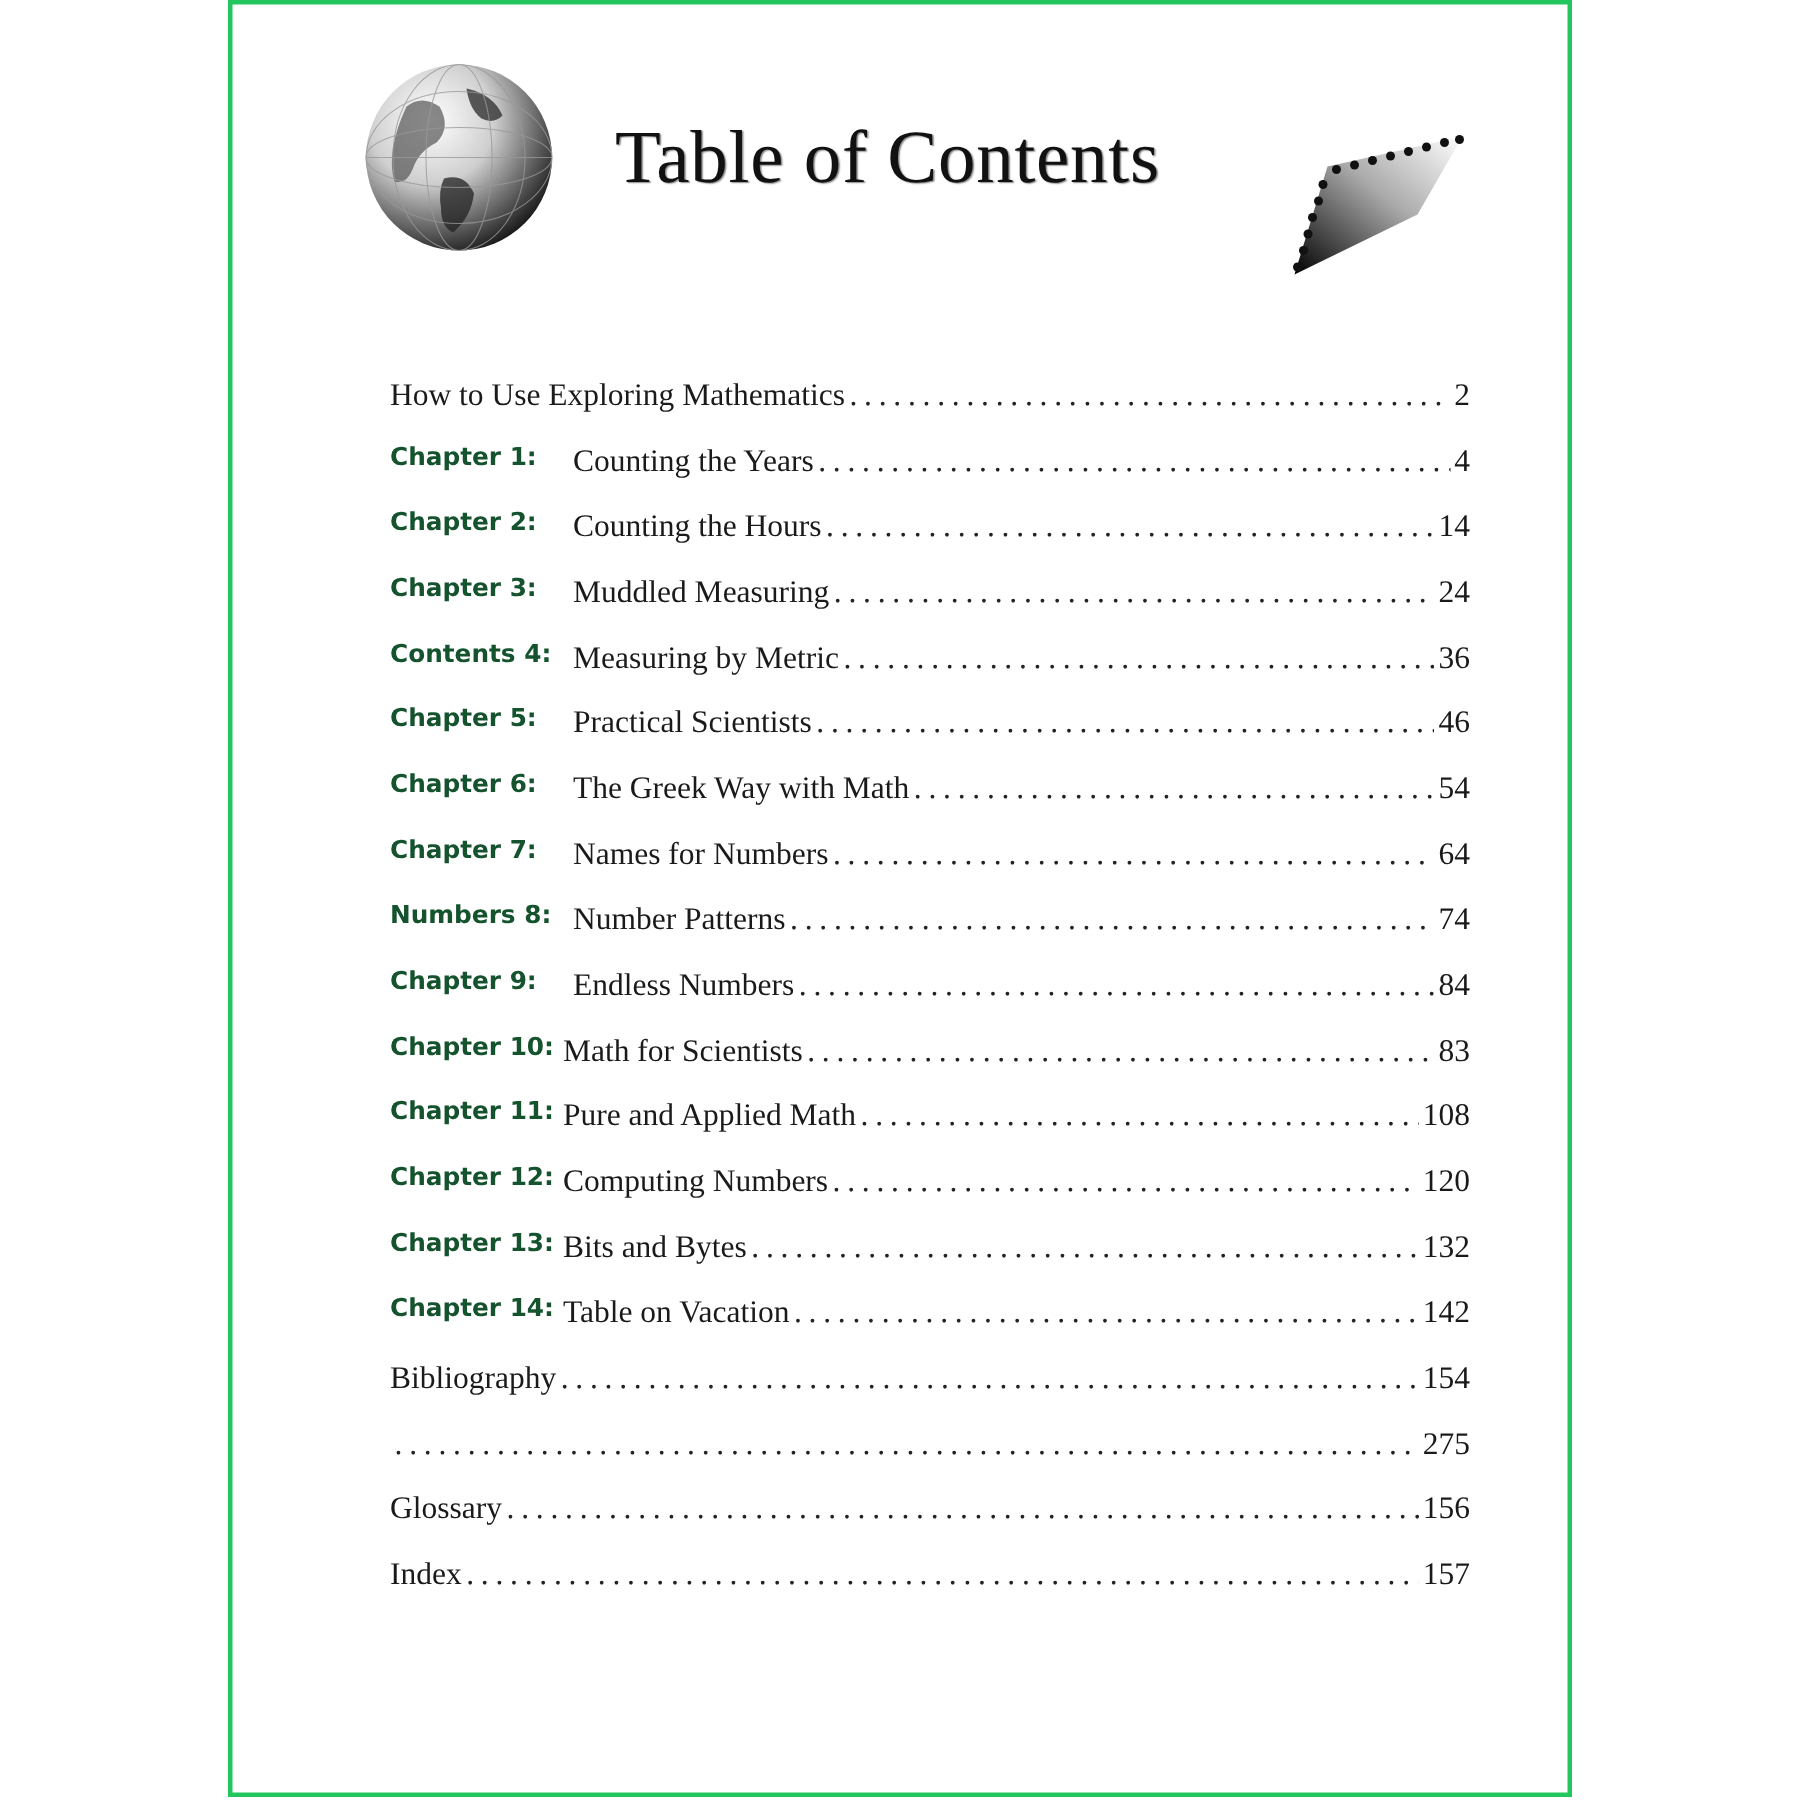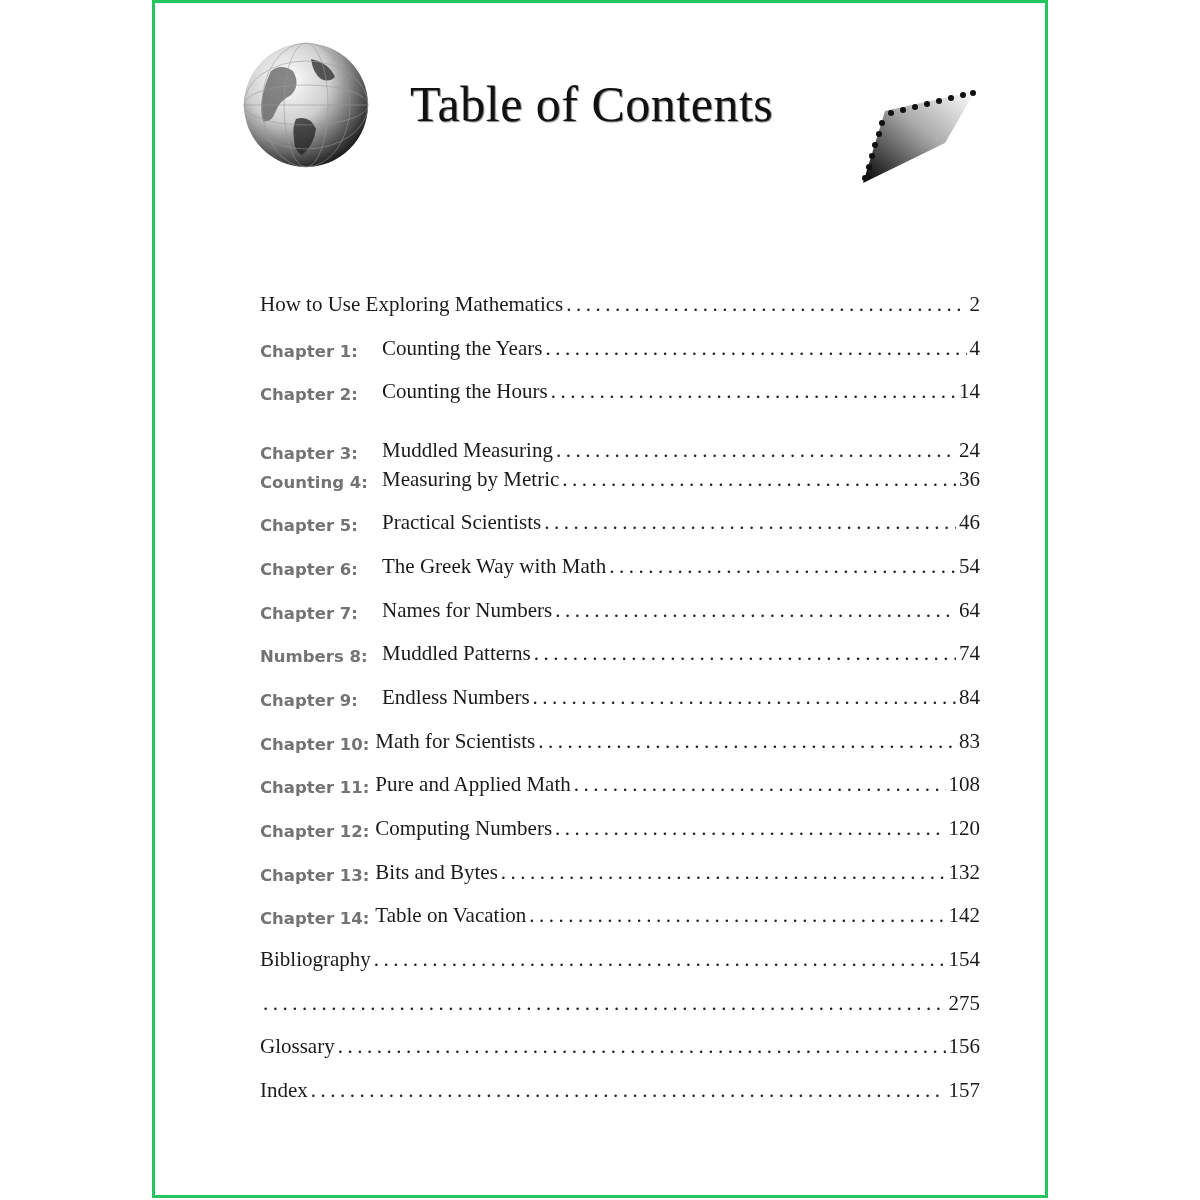--- a/index.html
+++ b/index.html
@@ -19,27 +19,27 @@
     .title {
       position: absolute; left: 255px; top: 72px;
       font-family: "Liberation Serif", "DejaVu Serif", serif;
       font-size: 50px; color: #111; letter-spacing: 0.5px;
       text-shadow: 1px 1px 1px #888;
       white-space: nowrap;
     }
     .toc { position: absolute; left: 105px; top: 248px; width: 720px; }
     .row {
       position: absolute; left: 0; width: 720px; height: 30px;
-      display: flex; align-items: flex-end;
+      display: flex; align-items: flex-start;
       font-family: "Liberation Serif", "DejaVu Serif", serif;
-      font-size: 21px; color: #1a1a1a; margin-top: 36px;
+      font-size: 21px; color: #1a1a1a;
     }
     .chap {
       font-family: "DejaVu Sans", "Liberation Sans", sans-serif;
-      font-weight: bold; font-size: 16.5px; color: #737373;
+      font-weight: bold; font-size: 16.5px; color: #14532d;
       width: 122px; flex: 0 0 122px; white-space: nowrap;
     }
     .chap.wide { width: auto; flex: 0 0 auto; margin-right: 6px; }
     .label { white-space: nowrap; }
     .dots {
       flex: 1 1 auto; overflow: hidden; white-space: nowrap;
       margin: 0 3px; letter-spacing: 4.5px; color: #222;
     }
     .page-num { white-space: nowrap; text-align: right; }
   </style>
@@ -109,28 +109,28 @@
       <span class="label">Counting the Years</span>
       <span class="dots">...........................................................................................................................</span>
       <span class="page-num">4</span>
     </div>
     <div class="row" style="top:87px">
       <span class="chap">Chapter 2:</span>
       <span class="label">Counting the Hours</span>
       <span class="dots">...........................................................................................................................</span>
       <span class="page-num">14</span>
     </div>
-    <div class="row" style="top:146px">
+    <div class="row" style="top:131px">
       <span class="chap">Chapter 3:</span>
       <span class="label">Muddled Measuring</span>
       <span class="dots">...........................................................................................................................</span>
       <span class="page-num">24</span>
     </div>
     <div class="row" style="top:175px">
-      <span class="chap">Counting 4:</span>
+      <span class="chap">Contents 4:</span>
       <span class="label">Measuring by Metric</span>
       <span class="dots">...........................................................................................................................</span>
       <span class="page-num">36</span>
     </div>
     <div class="row" style="top:218px">
       <span class="chap">Chapter 5:</span>
       <span class="label">Practical Scientists</span>
       <span class="dots">...........................................................................................................................</span>
       <span class="page-num">46</span>
     </div>
@@ -141,21 +141,21 @@
       <span class="page-num">54</span>
     </div>
     <div class="row" style="top:306px">
       <span class="chap">Chapter 7:</span>
       <span class="label">Names for Numbers</span>
       <span class="dots">...........................................................................................................................</span>
       <span class="page-num">64</span>
     </div>
     <div class="row" style="top:349px">
       <span class="chap">Numbers 8:</span>
-      <span class="label">Muddled Patterns</span>
+      <span class="label">Number Patterns</span>
       <span class="dots">...........................................................................................................................</span>
       <span class="page-num">74</span>
     </div>
     <div class="row" style="top:393px">
       <span class="chap">Chapter 9:</span>
       <span class="label">Endless Numbers</span>
       <span class="dots">...........................................................................................................................</span>
       <span class="page-num">84</span>
     </div>
     <div class="row" style="top:437px">

